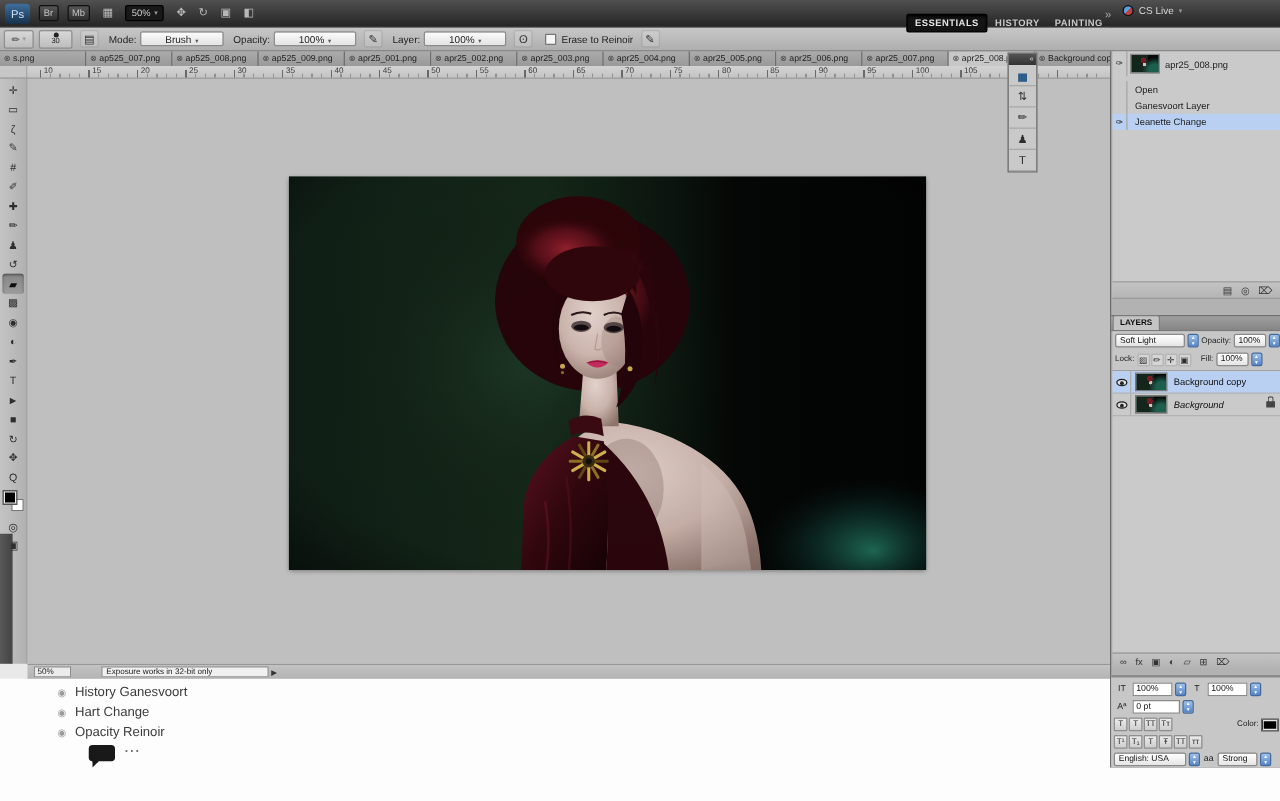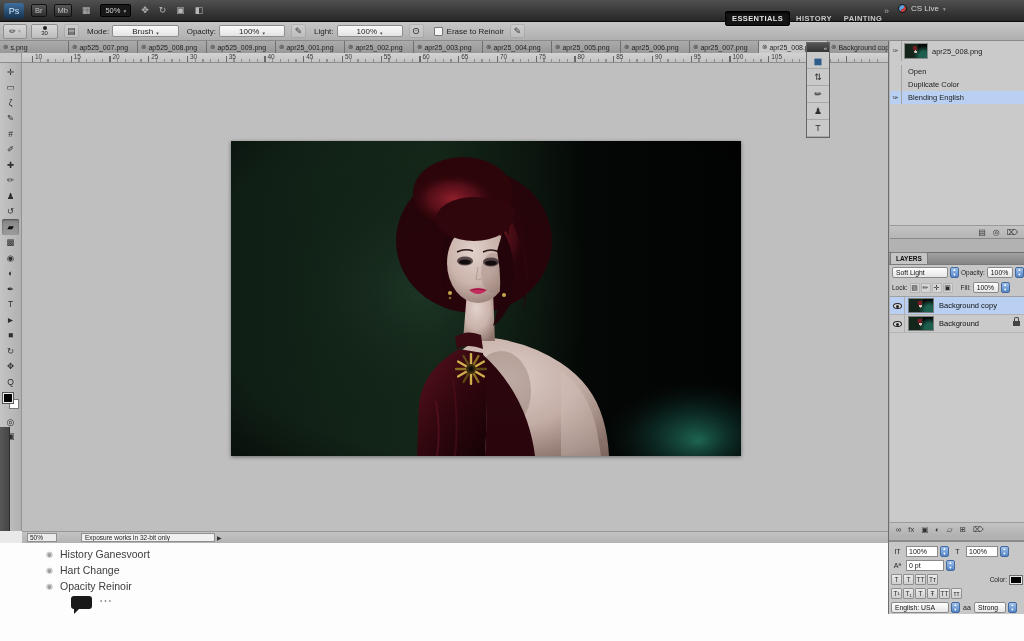--- a/index.html
+++ b/index.html
@@ -115,21 +115,21 @@
   .lkicon{width:10px;height:10px;display:flex;align-items:center;justify-content:center;font-size:7px;color:#2c2c2c;border:1px solid rgba(0,0,0,.15);border-radius:1px;background:rgba(255,255,255,.25);cursor:pointer}
 
   #layers-list{position:absolute;left:1px;top:275px;width:134px;height:225px;background:#cacaca}
   .lrow{height:18px;display:flex;align-items:center;border-bottom:1px solid #b4b4b4;padding-right:4px;cursor:pointer}
   .lrow.selected{background:#b9d0f2}
   .eyecell{width:15px;align-self:stretch;border-right:1px solid #aeaeae;display:flex;align-items:center;justify-content:center;flex:none}
   .eye{position:relative;width:9px;height:6px;border:1px solid #222;border-radius:50%;background:#ddd}
   .eye::after{content:"";position:absolute;left:2.5px;top:1px;width:3px;height:3px;background:#222;border-radius:50%}
   .lthumb{width:26px;height:15px;margin-left:3px;border:1px solid #7a7a7a;flex:none}
   .lname{margin-left:5px;font-size:7.5px;color:#101010;flex:1;white-space:nowrap;overflow:hidden}
-  .lname.italic{}
+  .lname.italic{font-style:italic}
   .mlock{position:relative;width:7px;height:5px;background:#444;display:none;flex:none}
   .mlock::before{content:"";position:absolute;left:1px;top:-4px;width:3px;height:4px;border:1px solid #444;border-bottom:none;border-radius:2px 2px 0 0}
   .mlock.visible{display:block}
   #layers-footer{position:absolute;left:1px;top:500px;width:134px;height:13px;border-top:1px solid #9a9a9a;background:linear-gradient(#c3c3c3,#b3b3b3);display:flex;align-items:center;gap:7px;padding:0 6px}
   .ficon-sm{font-size:7.5px;color:#333;cursor:pointer}
 
   #char-panel{position:absolute;left:0;top:518px;width:136px;height:74px;background:#c7c7c7;border-top:2px solid #8a8a8a}
   .crow{position:absolute;left:2px;display:flex;align-items:center;gap:2px}
   .cicon{font-size:7px;color:#1e1e1e;width:13px;text-align:center}
   .cbox{height:11px;width:32px;background:#fff;border:1px solid #8a8a8a;font-size:7px;display:flex;align-items:center;padding:0 2px;color:#111;white-space:nowrap}
@@ -204,21 +204,21 @@
     <div class="ob-icon">▤</div>
     <span class="ob-label">Mode:</span>
     <div class="obox">
         <span>Brush</span>
       </div>
     <span class="ob-label">Opacity:</span>
     <div class="obox">
         <span>100%</span>
       </div>
     <div class="ob-icon">✎</div>
-    <span class="ob-label">Light:</span>
+    <span class="ob-label">Layer:</span>
     <div class="obox">
         <span>100%</span>
       </div>
     <div class="ob-icon">ʘ</div>
     <div id="erase-check">
       <span id="erase-cb"></span>
       <span>Erase to Reinoir</span>
     </div>
     <div class="ob-icon">✎</div>
   </div>
@@ -562,26 +562,26 @@
       </div>
       <div id="history-items">
 
           <div class="hrow">
             <span class="src"></span>
             <span class="hlabel">Open</span>
           </div>
 
           <div class="hrow">
             <span class="src"></span>
-            <span class="hlabel">Duplicate Color</span>
+            <span class="hlabel">Ganesvoort Layer</span>
           </div>
 
           <div class="hrow selected">
             <span class="src">✑</span>
-            <span class="hlabel">Blending English</span>
+            <span class="hlabel">Jeanette Change</span>
           </div>
         </div>
       <div id="history-footer">
 
       <span class="ficon">▤</span>
           <span class="ficon">◎</span>
           <span class="ficon">⌦</span>
         </div>
     </div>
 

